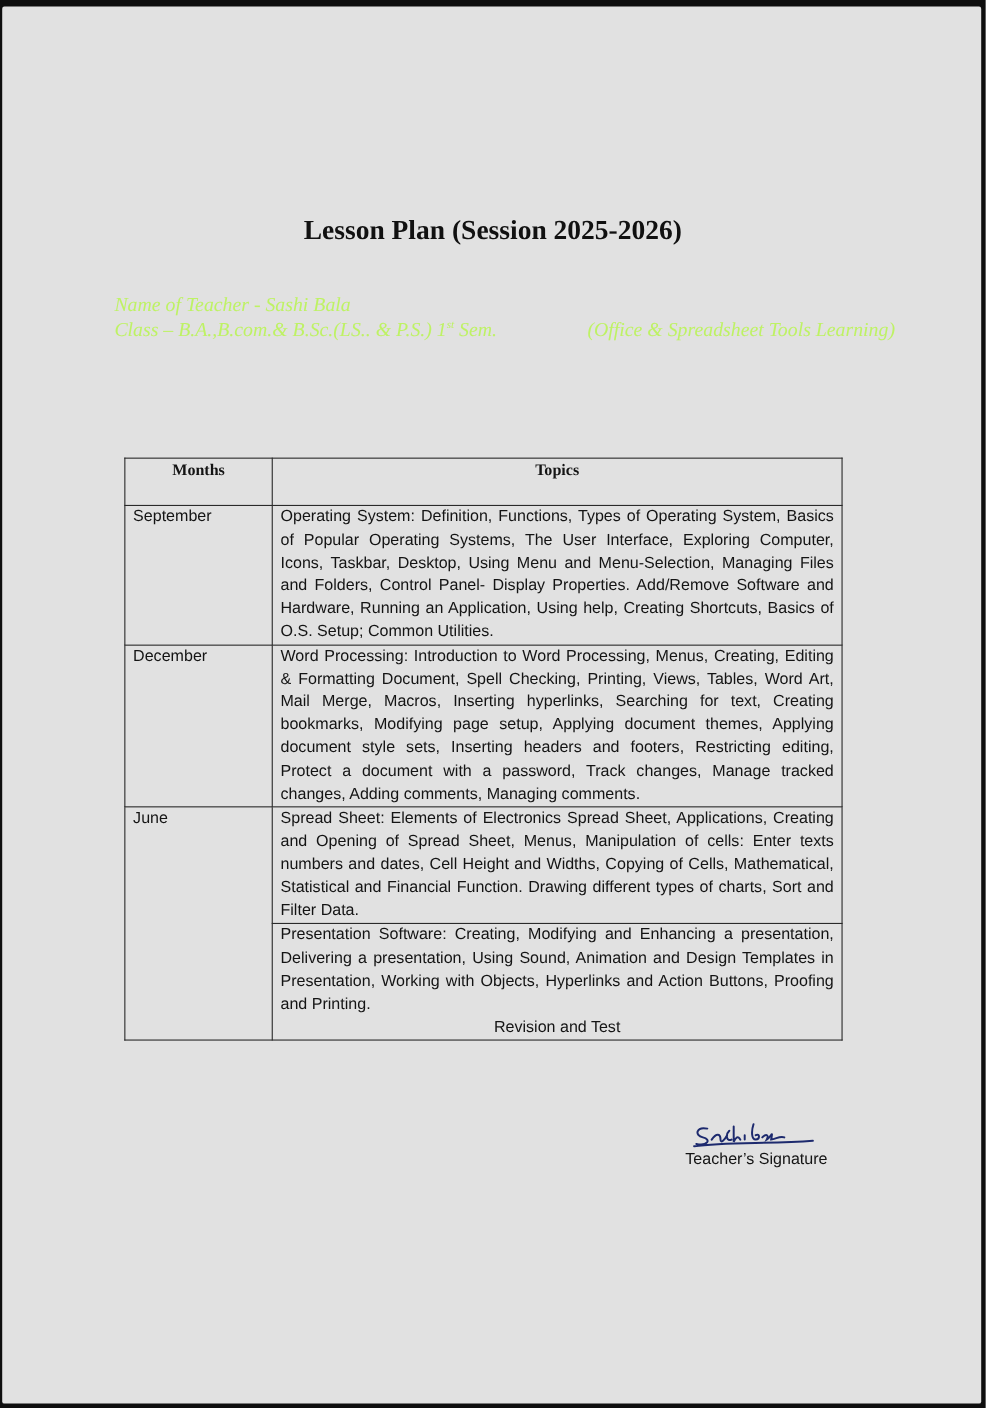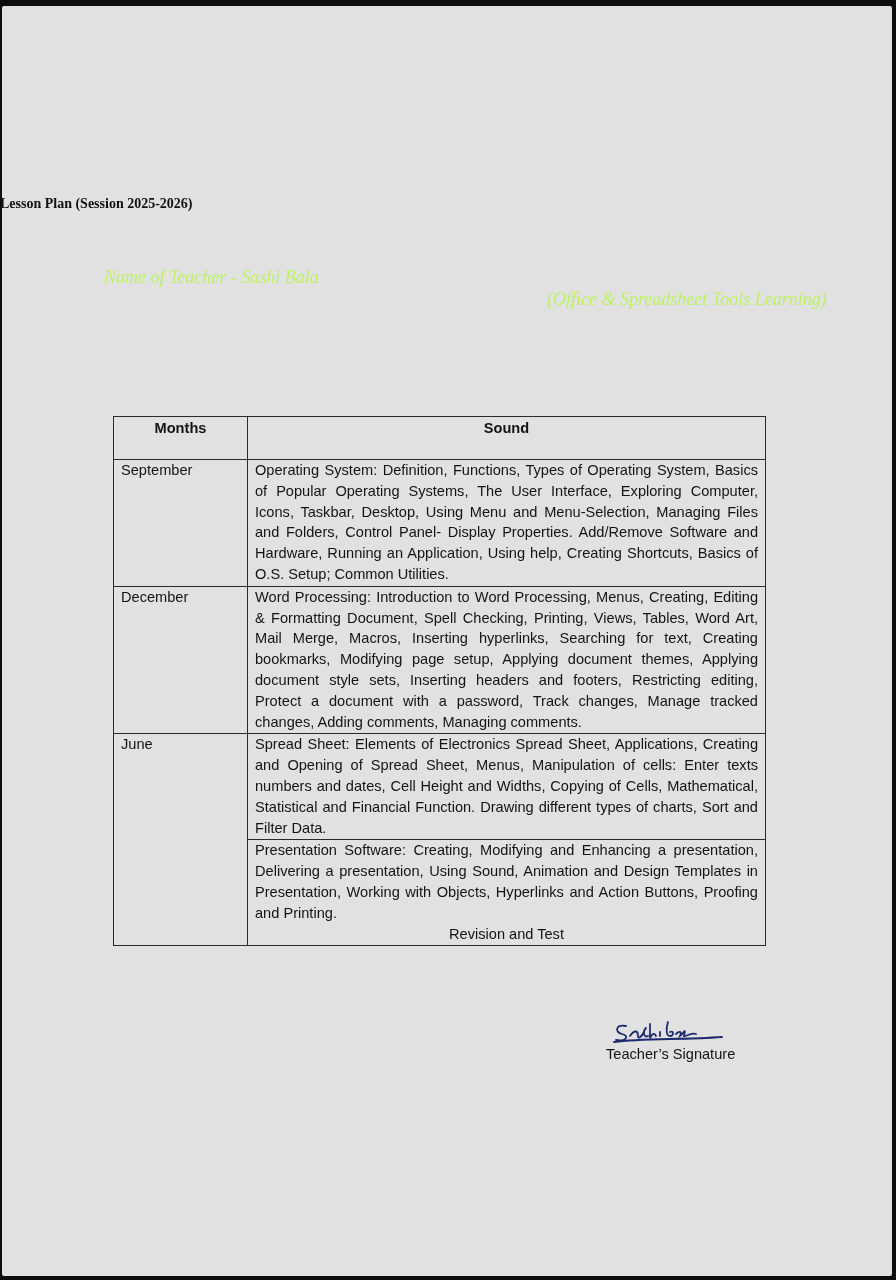--- a/index.html
+++ b/index.html
@@ -8,78 +8,79 @@
       background: #0e0e0e;
       position: relative;
     }
     .page {
       position: absolute; left: 2px; top: 6px; width: 890px; height: 1270px;
       background: #e1e1e1;
       border-radius: 2px;
     }
     .title {
       position: absolute; left: 0; width: 896px; top: 196px;
-      text-align: left;
+      text-align: center;
       font-family: "Liberation Serif", "DejaVu Serif", serif;
-      font-weight: bold; font-size: 14px; color: #111;
+      font-weight: bold; font-size: 25px; color: #111;
     }
     .meta {
       position: absolute;
       font-family: "Liberation Serif", "DejaVu Serif", serif;
       font-style: italic; font-size: 18px; color: #bef264; line-height: 22px;
     }
     .meta-left { left: 104px; top: 266px; }
     .meta-right { left: 526px; top: 288px; }
-    .meta-right .sub2 { padding-left: 8px; margin-left: 13px; }
+    .meta-right .sub2 { padding-left: 8px; }
     sup { font-size: 10px; line-height: 0; }
 
     table.plan {
       position: absolute; left: 113px; top: 416px; width: 653px;
       border-collapse: collapse;
       font-family: "Liberation Sans", "DejaVu Sans", sans-serif;
       font-size: 14.6px; color: #141414;
     }
     table.plan td, table.plan th {
       border: 1.5px solid #2a2a2a; vertical-align: top;
     }
     table.plan th {
-      font-weight: bold; height: 38px; padding-top: 3px; font-size: 14.6px;
+      font-weight: bold; height: 38px; padding-top: 3px; font-size: 14.6px; font-family: Liberation Serif, serif;
     }
     table.plan th.months { width: 131px; }
     td.month { padding: 2px 7px; height: auto; }
     td.topic {
       padding: 0 7px 1px 7px; text-align: justify; line-height: 20.8px;
     }
     .signature {
-      position: absolute; left: 606px; top: 1018px; width: 140px;
+      position: absolute; left: 623px; top: 1018px; width: 140px;
       font-family: "Liberation Sans", "DejaVu Sans", sans-serif; font-size: 14.6px; color: #141414;
     }
     .sig-scribble { display: block; height: 28px; margin-left: 6px; }
   </style>
 </head>
 <body>
 
 <div class="page">
 </div>
 
 <div class="title">Lesson Plan (Session 2025-2026)</div>
 
 <div class="meta meta-left">
   <div>Name of  Teacher  - Sashi Bala</div>
+  <div><span>Class – B.A.,B.com.&amp; B.Sc.(LS.. &amp; P.S.) 1</span><sup>st</sup><span> Sem.</span></div>
 </div>
 
 <div class="meta meta-right">
   <div class="sub2">(Office &amp;  Spreadsheet Tools Learning)</div>
 </div>
 
 <table class="plan">
   <tbody>
       <tr>
     <th class="months">Months</th>
-    <th>Sound</th>
+    <th>Topics</th>
   </tr>
   <tr>
     <td class="month">September</td>
     <td class="topic">Operating System: Definition, Functions, Types of Operating System, Basics of Popular Operating Systems, The User Interface, Exploring Computer, Icons, Taskbar, Desktop, Using Menu and Menu-Selection, Managing Files and Folders, Control Panel- Display Properties. Add/Remove Software and Hardware, Running an Application, Using help, Creating Shortcuts, Basics of O.S. Setup; Common Utilities.</td>
   </tr>
   <tr>
     <td class="month">December</td>
     <td class="topic">Word Processing: Introduction to Word Processing, Menus, Creating, Editing &amp; Formatting Document, Spell Checking, Printing, Views, Tables, Word Art, Mail Merge, Macros, Inserting hyperlinks, Searching for text, Creating bookmarks, Modifying page setup, Applying document themes, Applying document style sets, Inserting headers and footers, Restricting editing, Protect a document with a password, Track changes, Manage tracked changes, Adding comments, Managing comments.</td>
   </tr>
   <tr>

